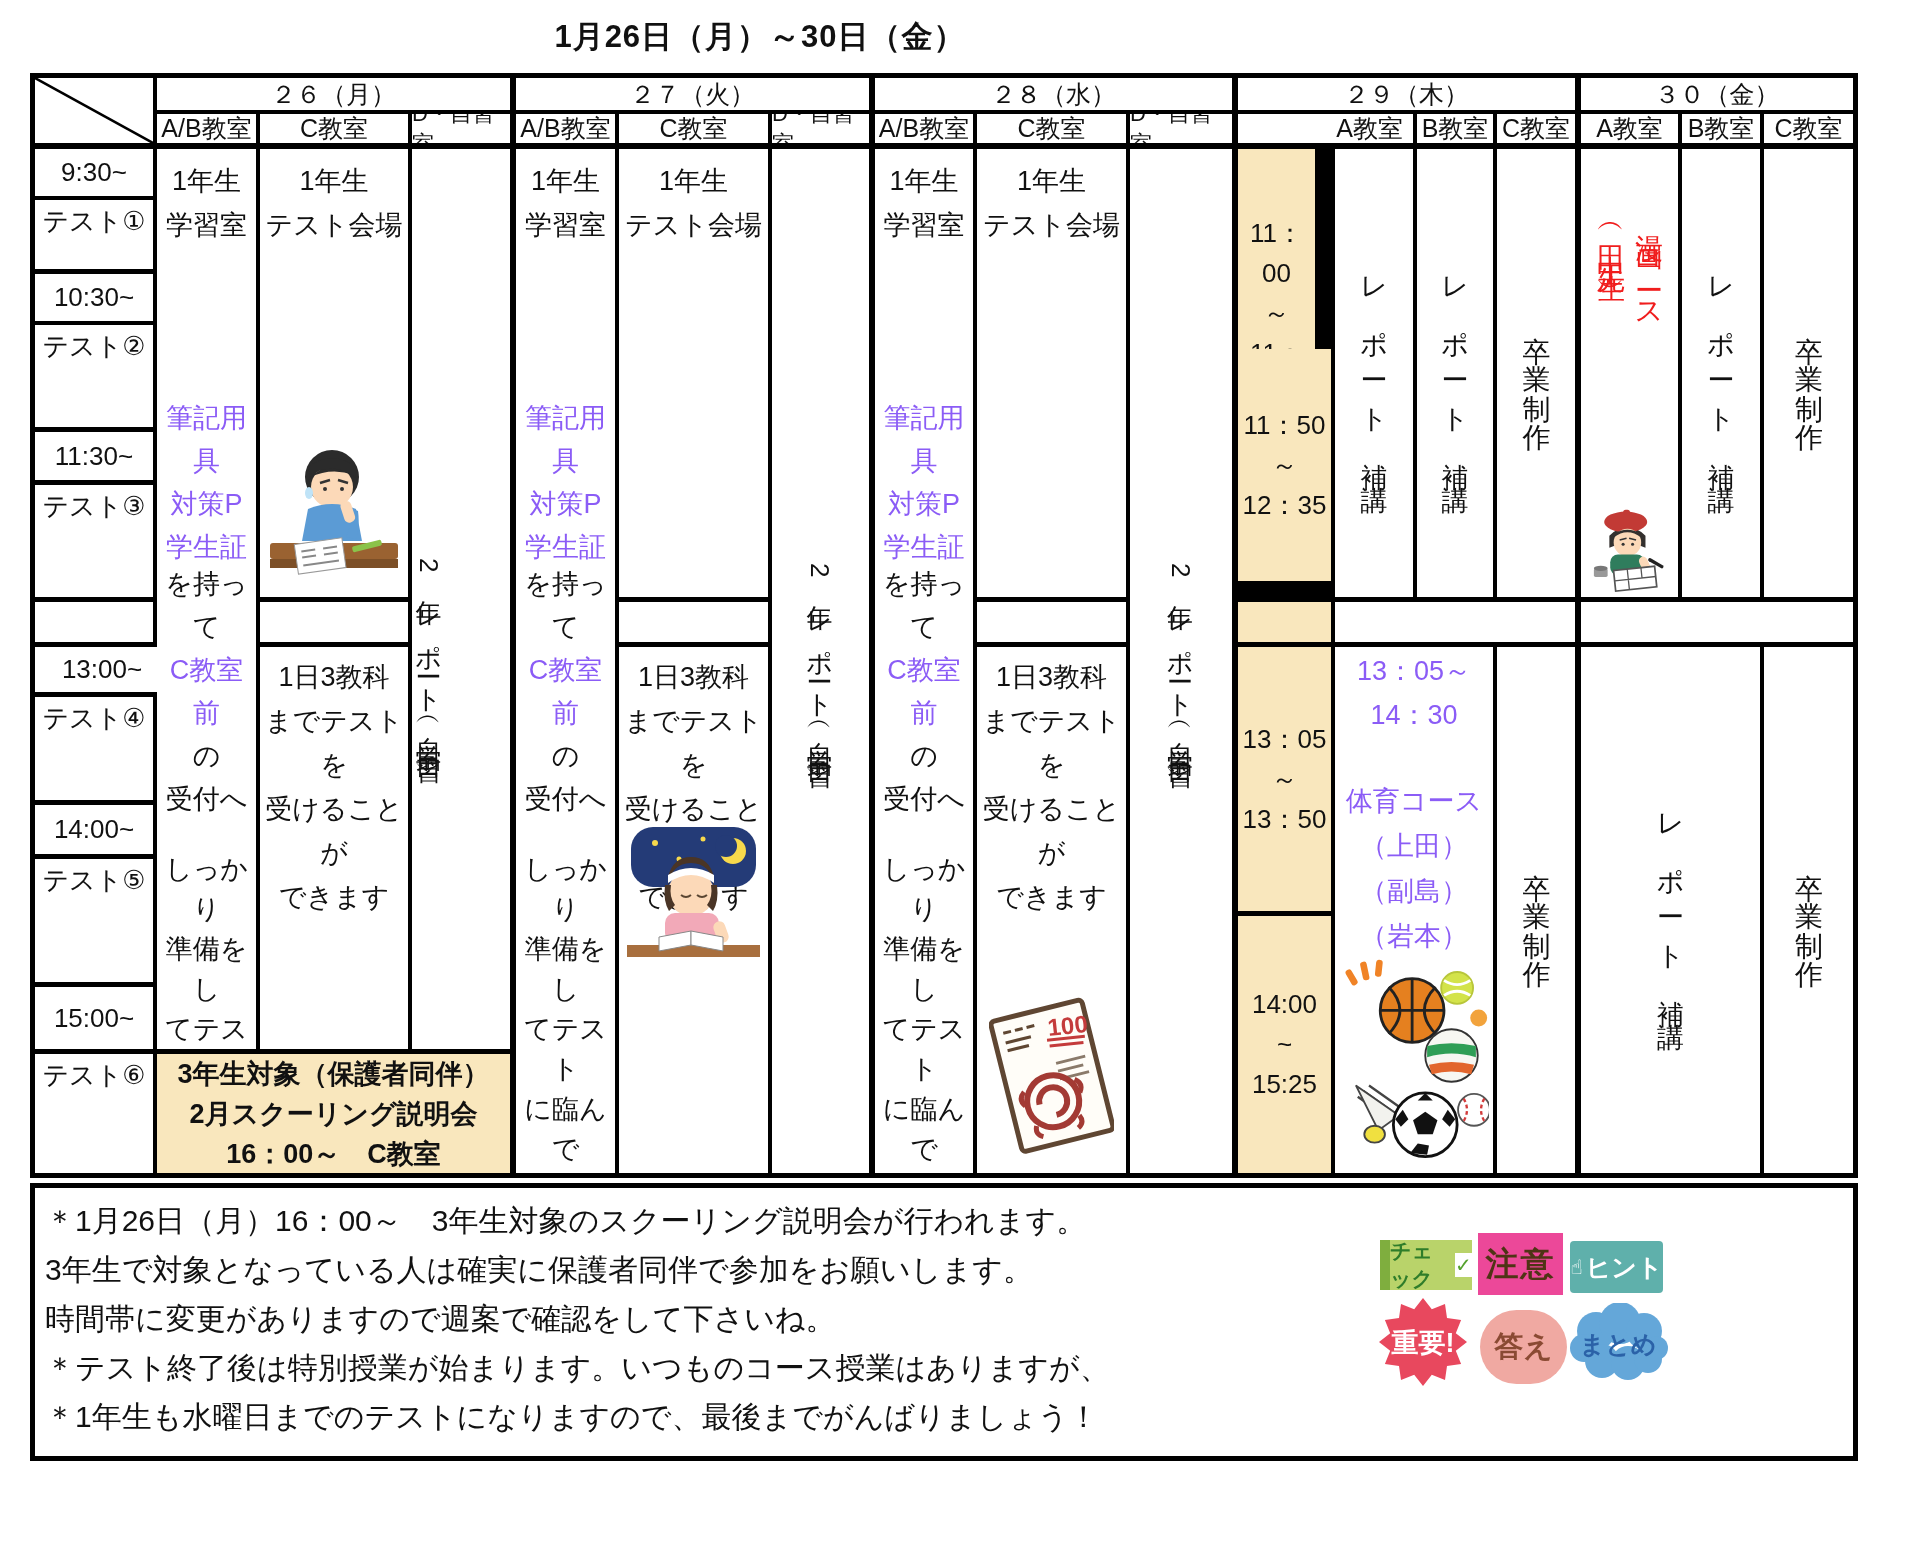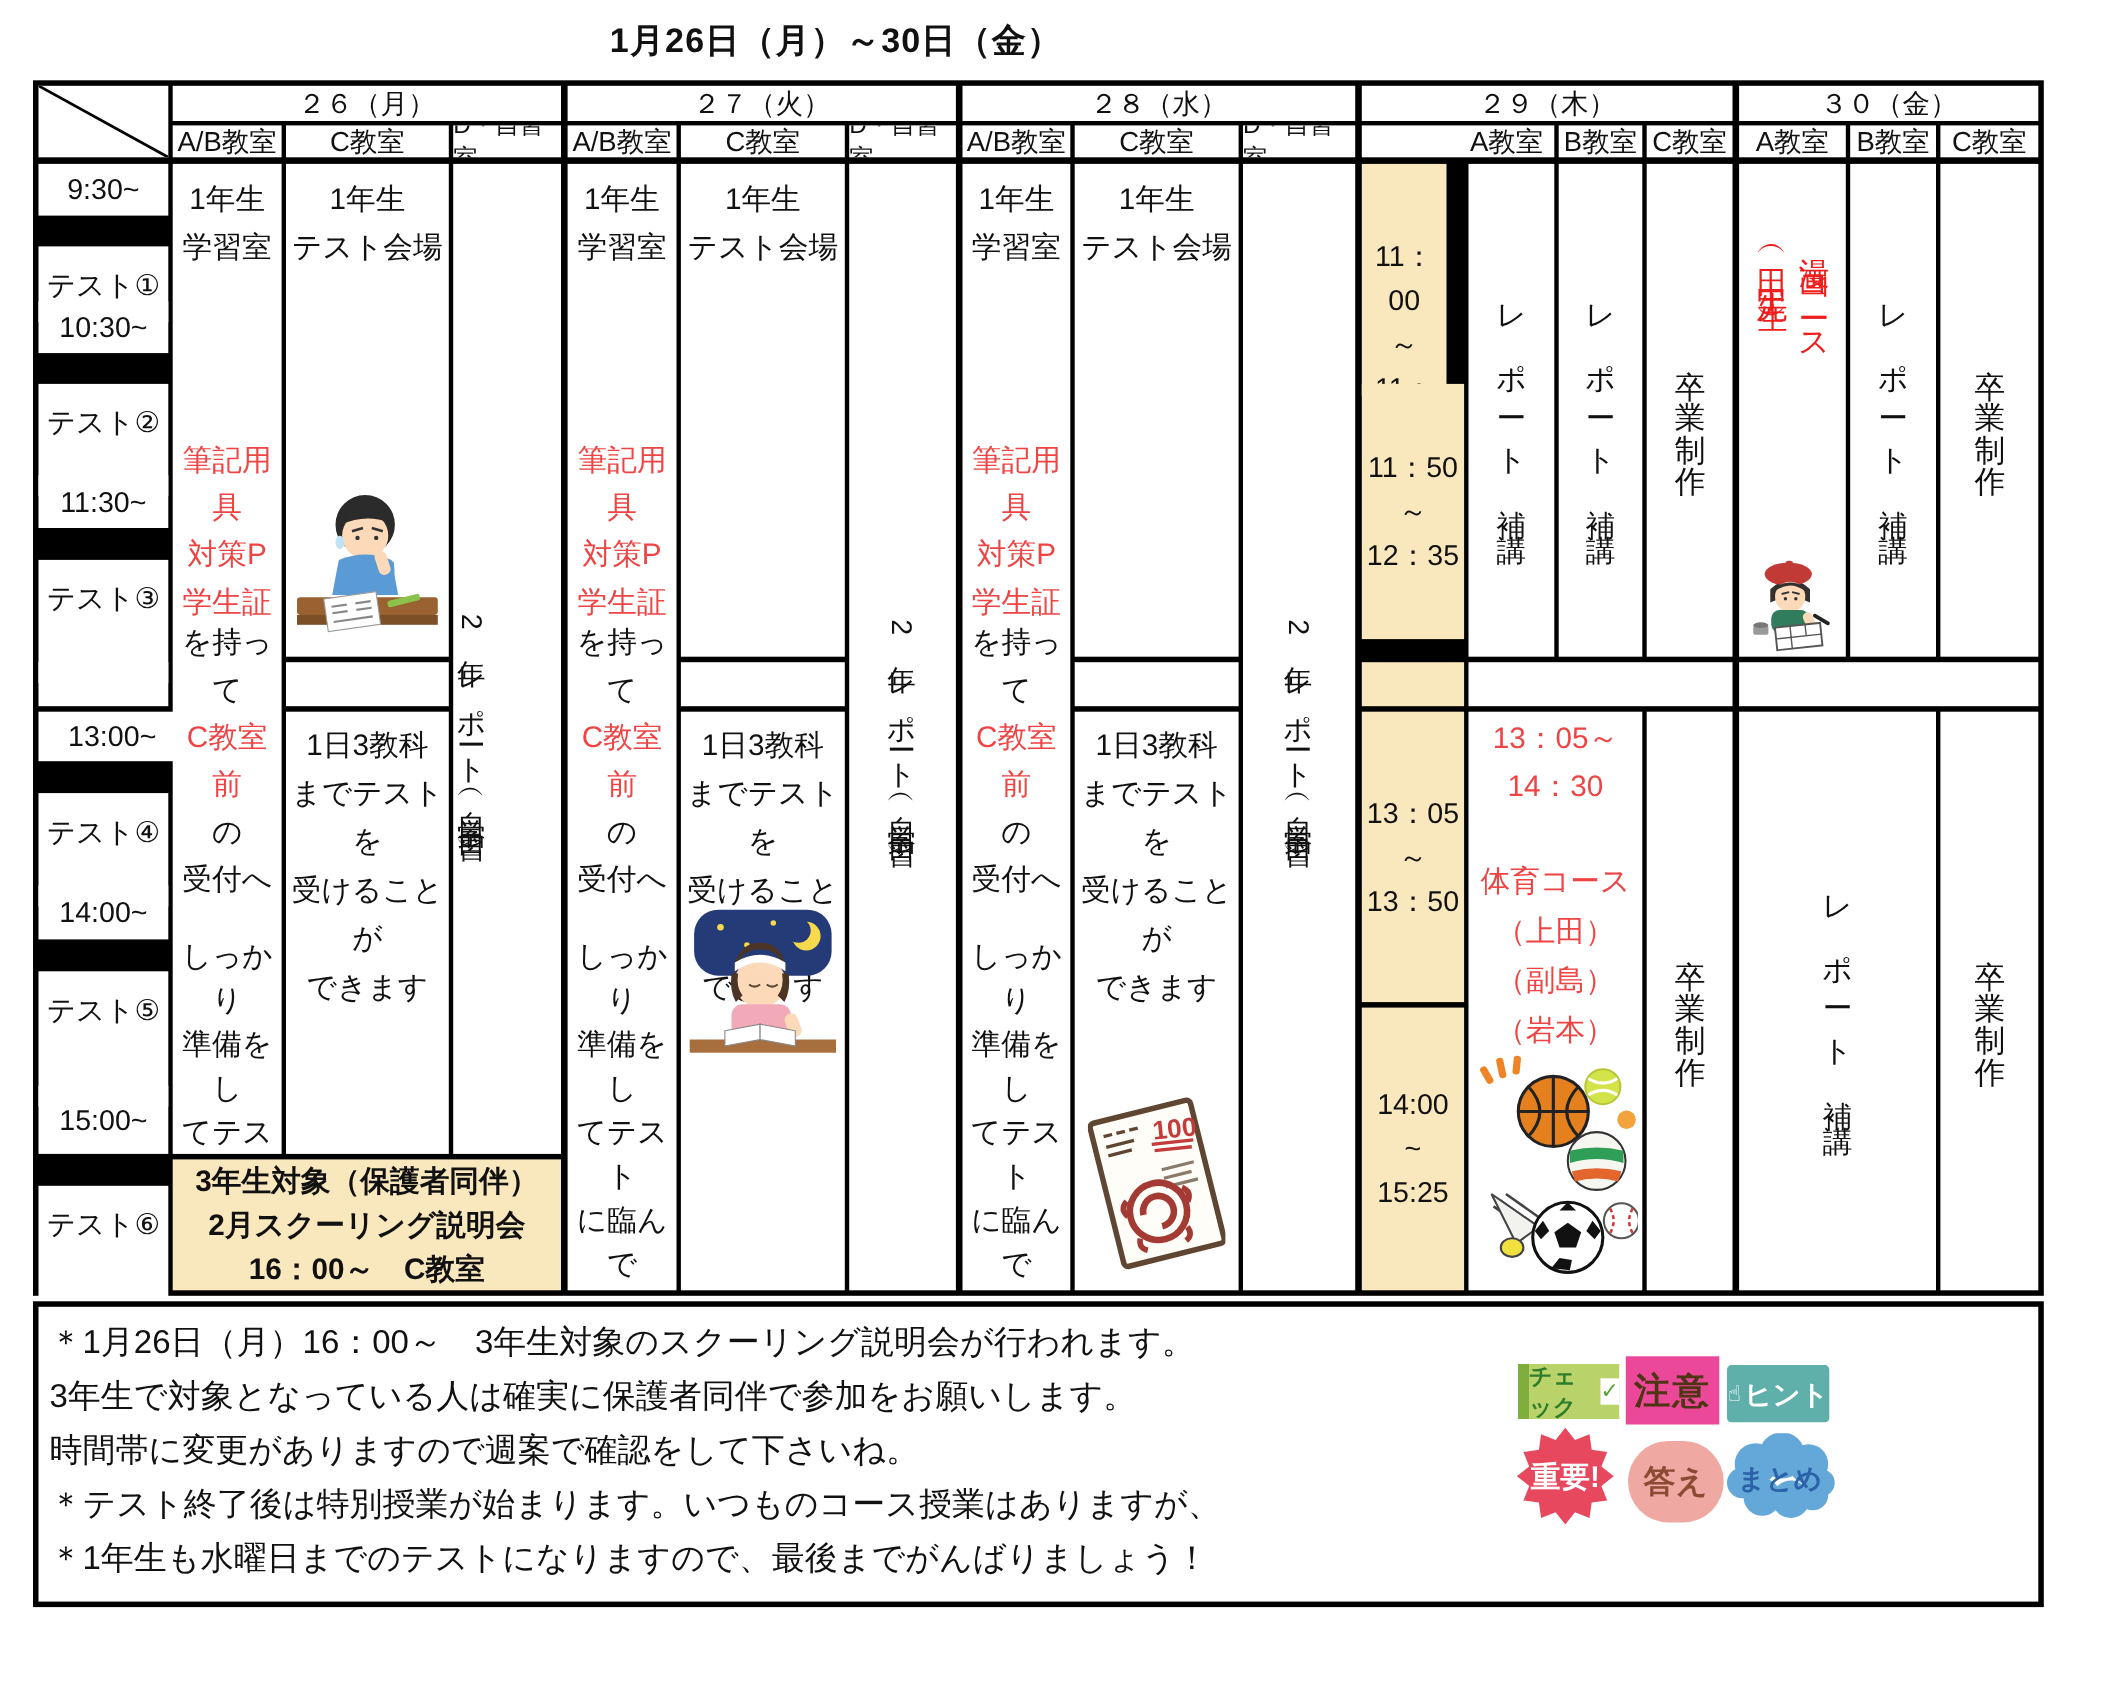--- a/index.html
+++ b/index.html
@@ -9,24 +9,24 @@
   .title { position:absolute; left:30px; top:16px; width:1460px; text-align:center;
            font-size:31px; font-weight:700; letter-spacing:1px; }
 
   
   #grid { position:absolute; left:30px; top:73px; width:1828px; height:1105px; background:#000; }
   .cell { position:absolute; background:#fff; overflow:hidden; }
   .yellow { background:#f9e7bd; }
   .hdr { display:flex; align-items:center; justify-content:center; font-size:25px; }
   .hdr-r { justify-content:flex-end; padding-right:10px; }
   .tl { display:flex; align-items:center; justify-content:center; font-size:26px; }
-  .ts { display:flex; align-items:flex-start; justify-content:center; font-size:26px; padding-top:18px;margin-top:24px; }
+  .ts { display:flex; align-items:flex-start; justify-content:center; font-size:26px; padding-top:4px; }
 
   .g { position:absolute; left:0; right:0; text-align:center; font-size:27px; line-height:43px; }
-  .red { color:#ef4444; }
+  .red { color:#8b5cf6; }
   .tgroup { position:absolute; left:0; right:0; text-align:center; font-size:26px; line-height:40px; }
 
   .vcell { display:flex; align-items:center; justify-content:center; }
   .vt { writing-mode:vertical-rl; text-orientation:mixed; font-size:27px; letter-spacing:0.85em; }
   .vt-d { writing-mode:vertical-rl; font-size:26px; letter-spacing:0.3em; }
   .vt-wide { writing-mode:vertical-rl; font-size:28px; letter-spacing:1.05em; }
   .vt-manga { writing-mode:vertical-rl; font-size:28px; letter-spacing:0.35em; color:#f01d1d; }
   .dstart { justify-content:flex-start; padding-top:115px; }
 
   .meetbox { display:flex; flex-direction:column; justify-content:center; text-align:center;

